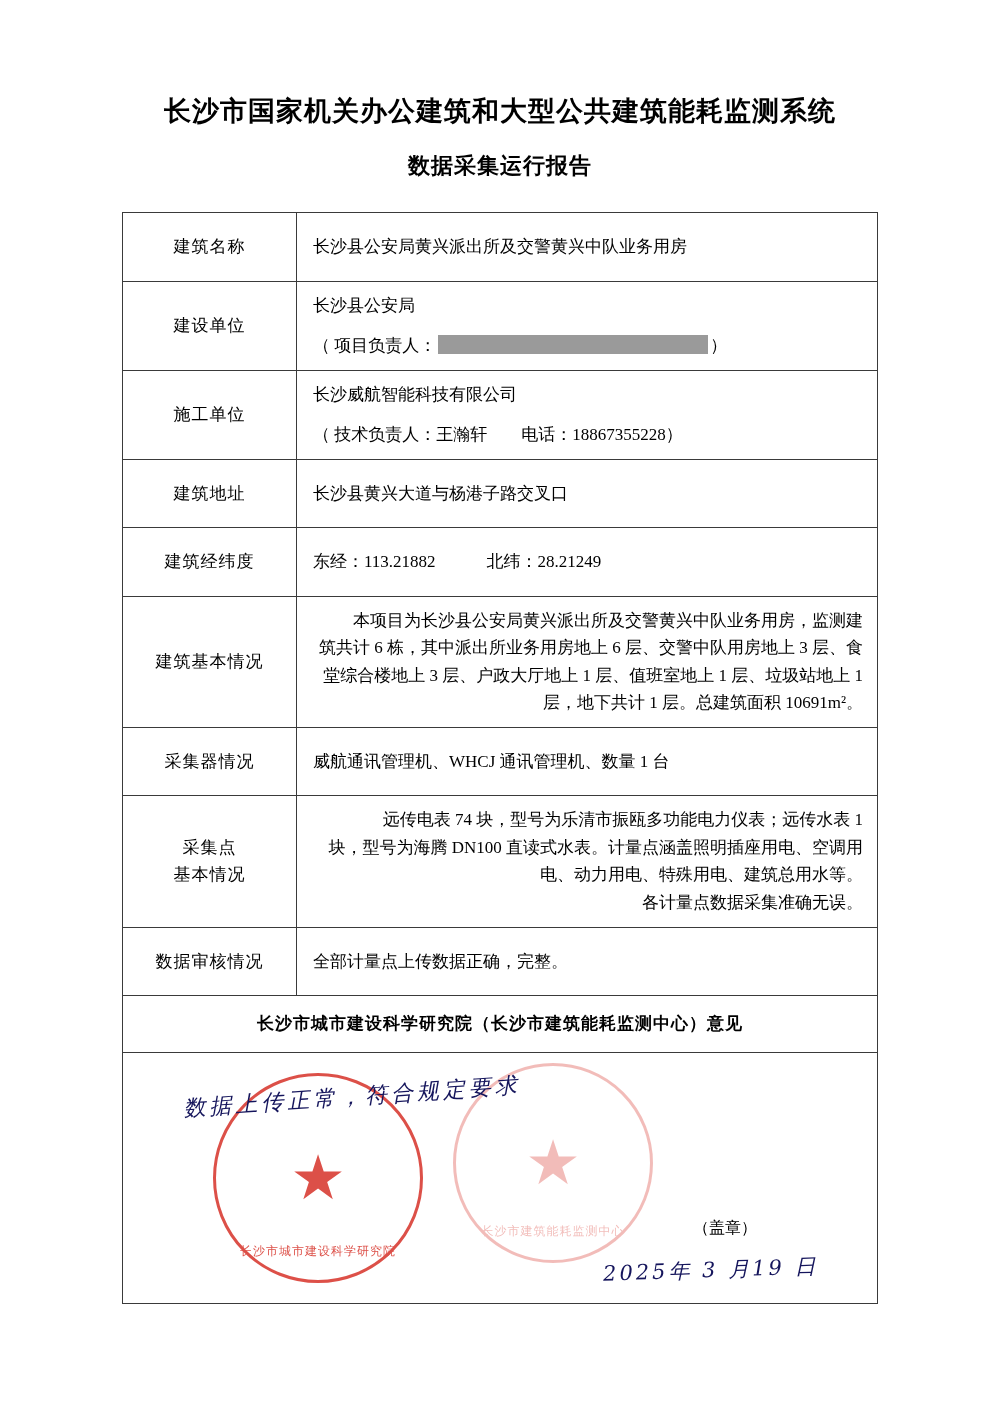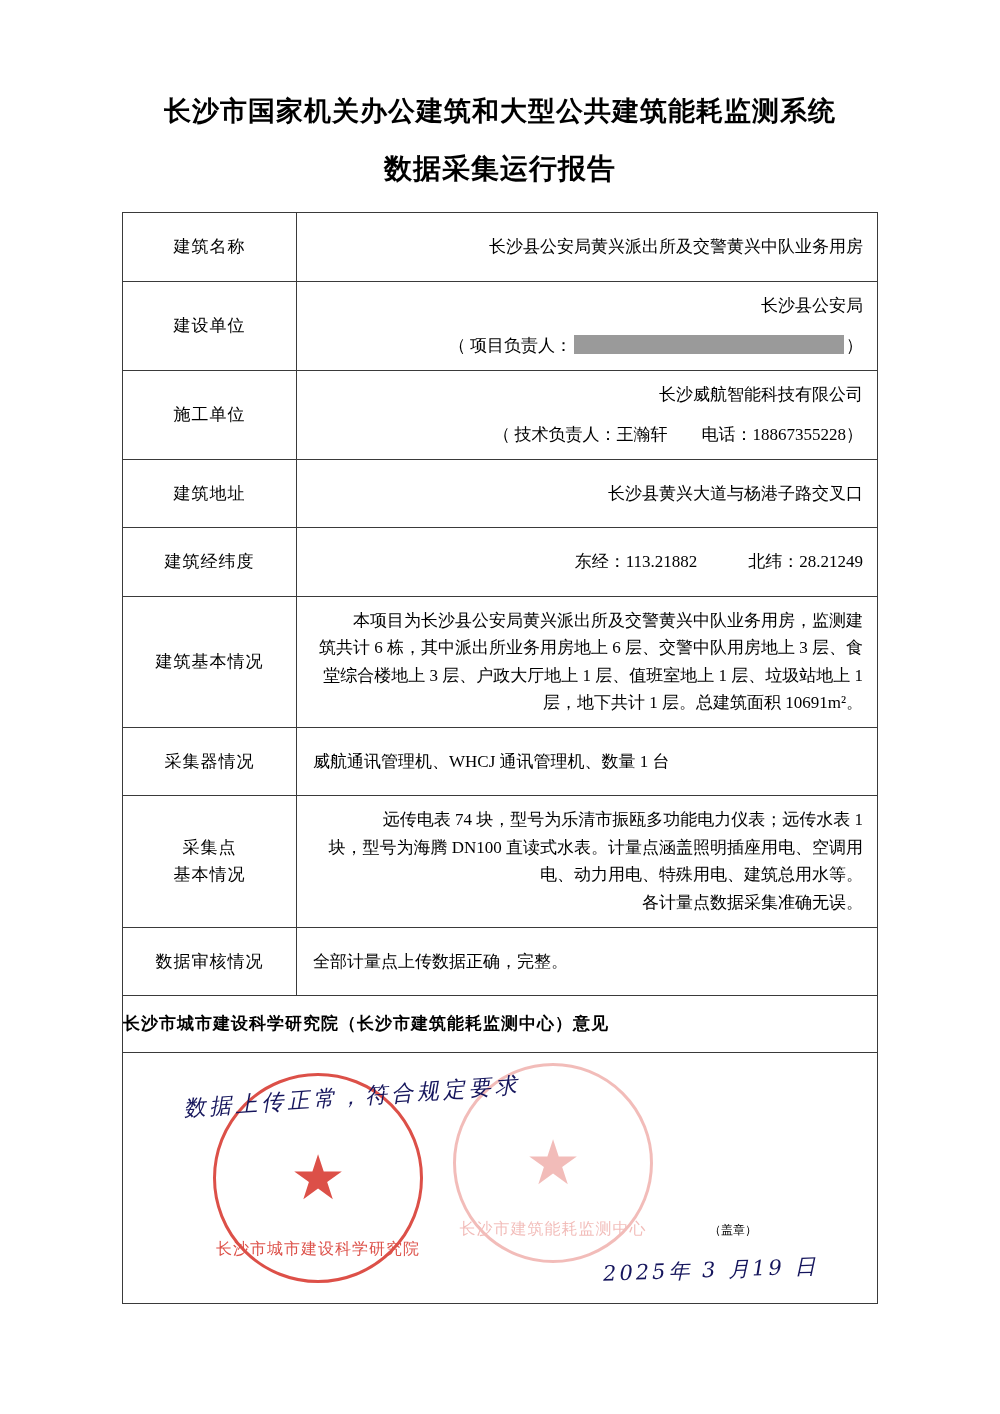--- a/index.html
+++ b/index.html
@@ -25,21 +25,21 @@
     padding-top: 86px;
     text-align: center;
   }
   .title-line {
     font-size: 27px;
     font-weight: bold;
     letter-spacing: 1px;
     line-height: 1.0;
   }
   .title-line2 {
-    font-size: 28px;
+    font-size: 22px;
     font-weight: bold;
     letter-spacing: 1px;
     margin-top: 30px;
     line-height: 1.0;
   }
   table.report {
     position: absolute;
     top: 200px;
     left: 122px;
     width: 756px;
@@ -58,53 +58,54 @@
     padding: 20px 4px;
     letter-spacing: 1px;
   }
   td.label .lbl2 {
     display: block;
   }
   td.value {
     padding: 10px 14px 10px 16px;
   }
   .center {
-    text-align: right;
+    text-align: left;
   }
   .indent {
     text-indent: 34px;
     text-align: right;
   }
   .row-sub {
     margin-top: 13px;
   }
   .redact {
     display: inline-block;
     width: 270px;
     height: 19px;
     background: #9a9a9a;
     vertical-align: -3px;
     margin: 0 2px;
   }
   .opinion-cell {
+    text-align: center;
     font-weight: bold;
     font-size: 19px;
     padding: 14px 0;
     letter-spacing: 1px;
   }
   .sign-cell {
     height: 250px;
     position: relative;
     padding: 0;
   }
   .seal-note {
     position: absolute;
     right: 120px;
     bottom: 62px;
-    font-size: 12px;
+    font-size: 16px;
   }
   .handwriting {
     position: absolute;
     font-family: "DejaVu Serif", serif;
     color: #1a1a6e;
   }
   .hw-note {
     left: 60px;
     top: 26px;
     font-size: 22px;
@@ -152,21 +153,21 @@
     font-size: 62px;
     line-height: 1;
   }
   .seal-bottom-text {
     position: absolute;
     left: 0;
     right: 0;
     bottom: 18px;
     text-align: center;
     color: #d8382f;
-    font-size: 16px;
+    font-size: 12px;
     letter-spacing: 1px;
   }
 </style>
 </head>
 <body>
 
 <div class="page">
 
   <div class="title-block">
     <div class="title-line">长沙市国家机关办公建筑和大型公共建筑能耗监测系统</div>

